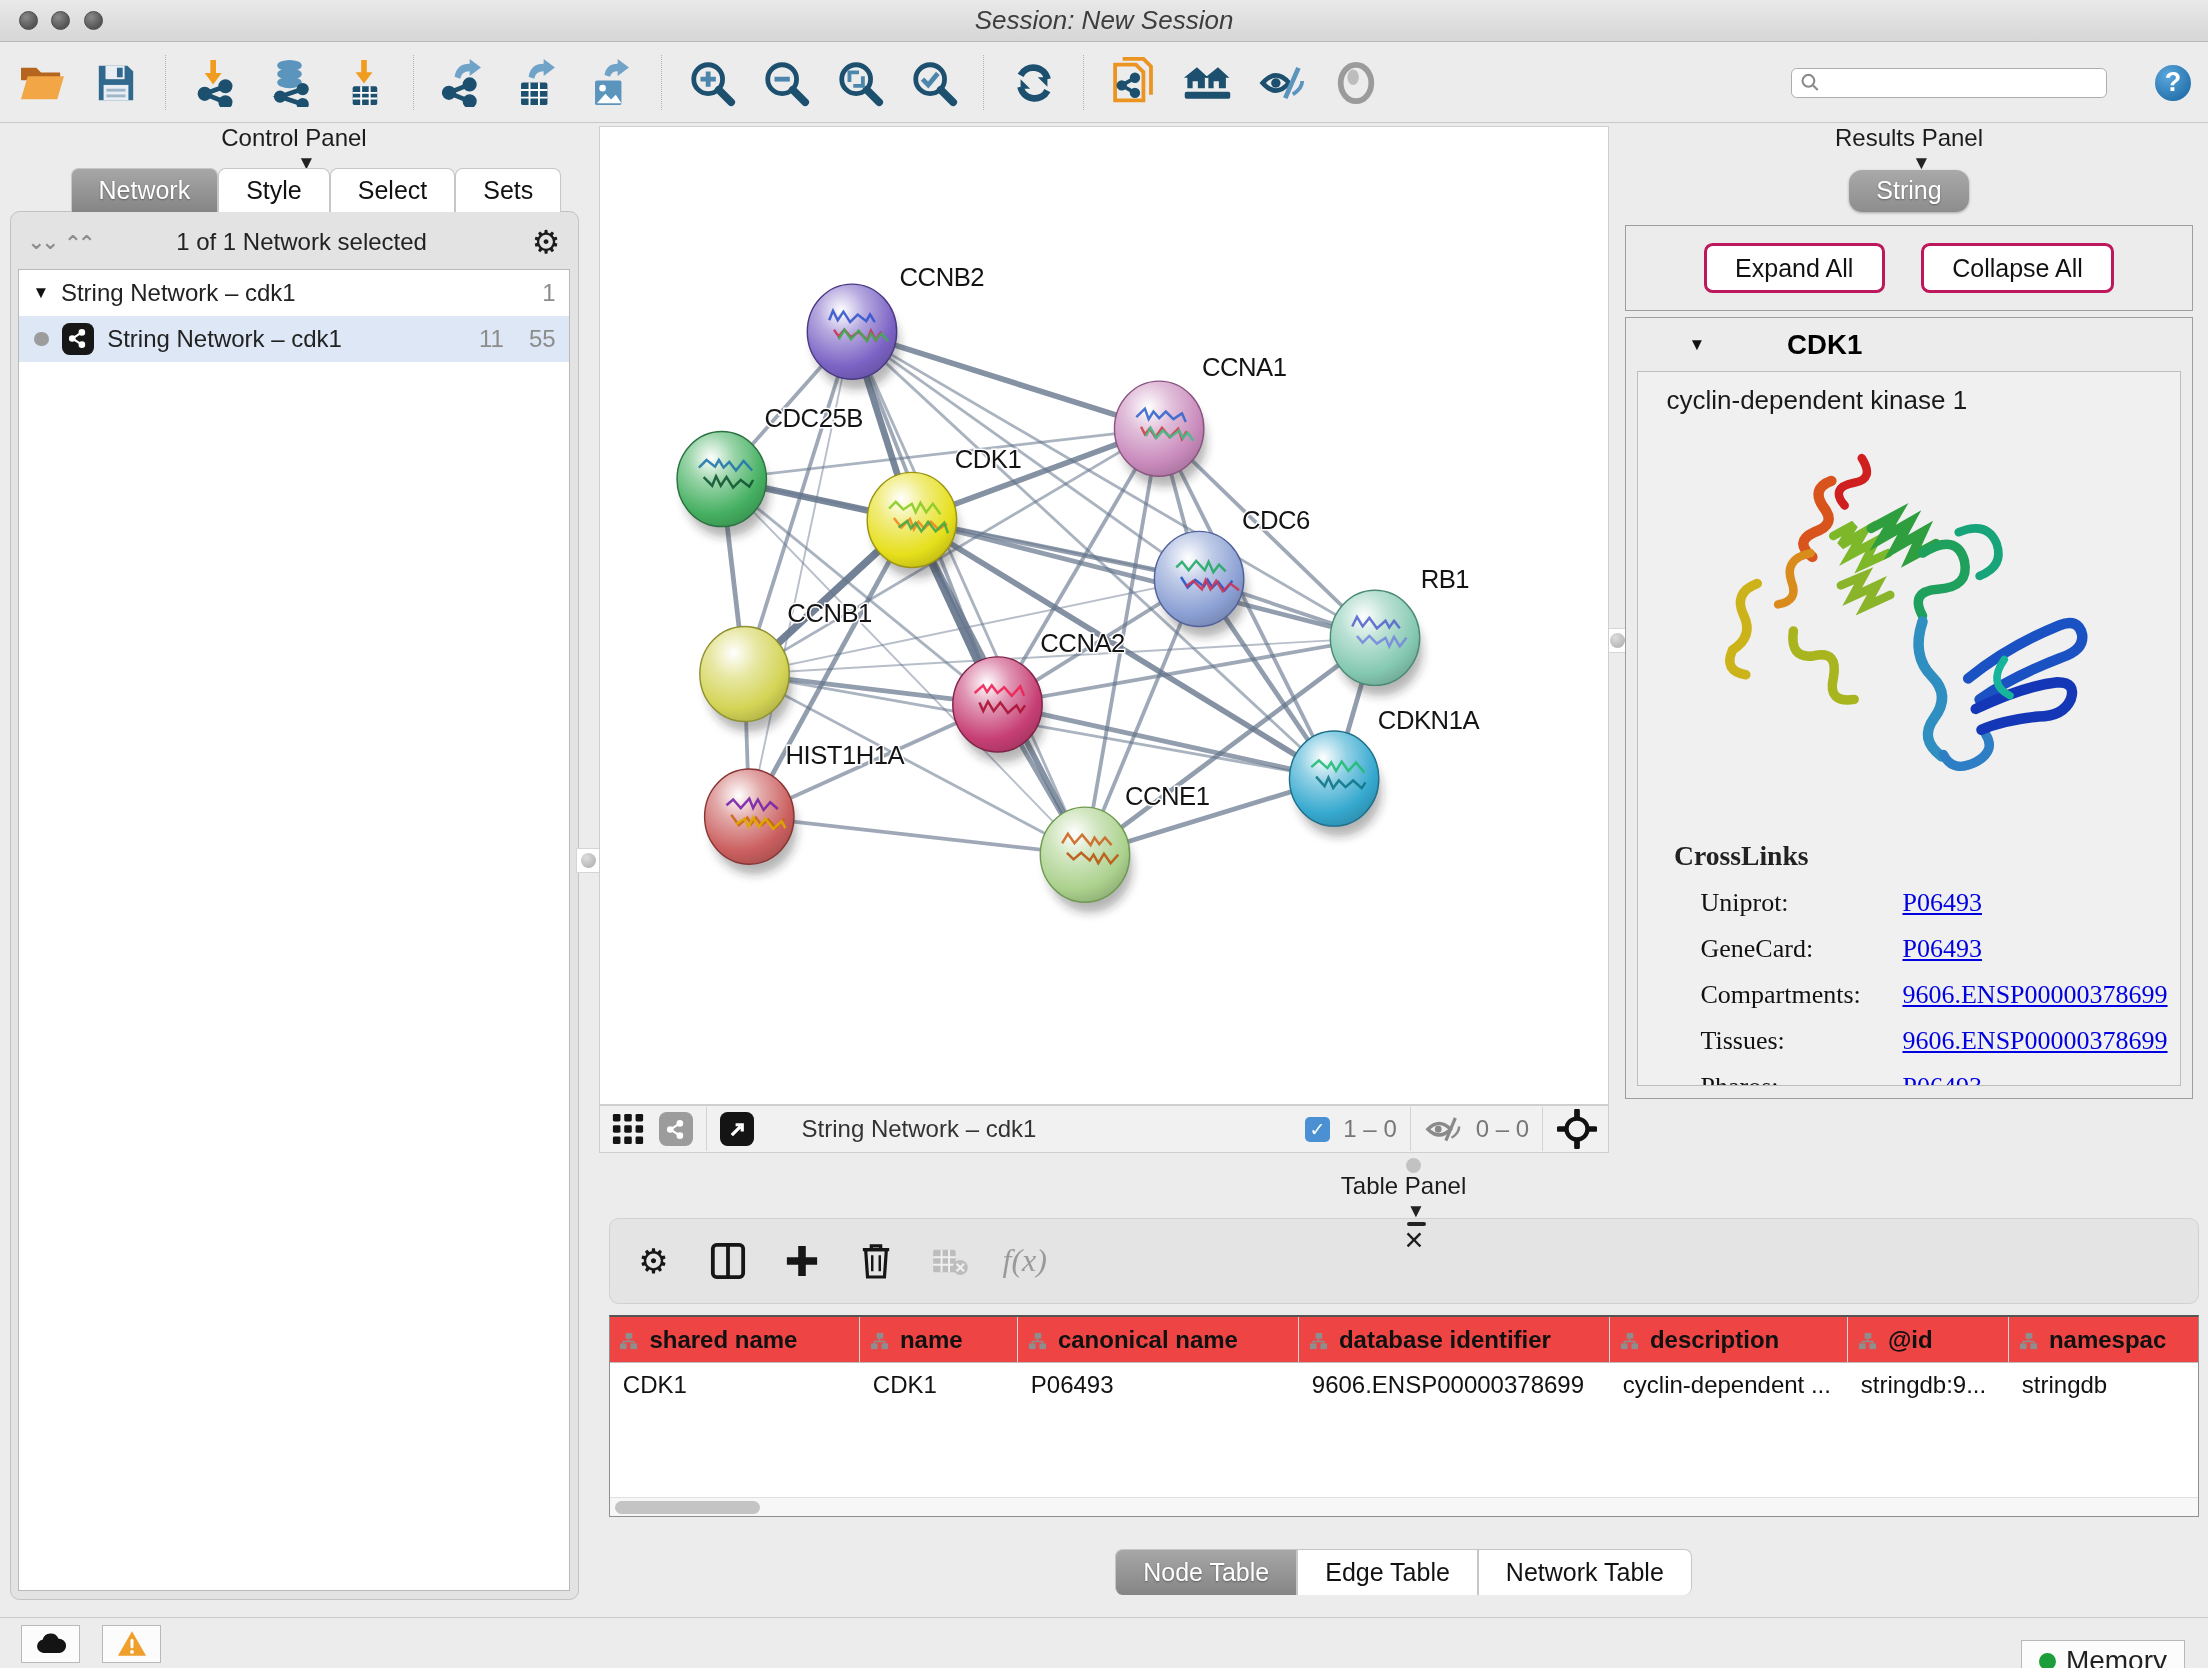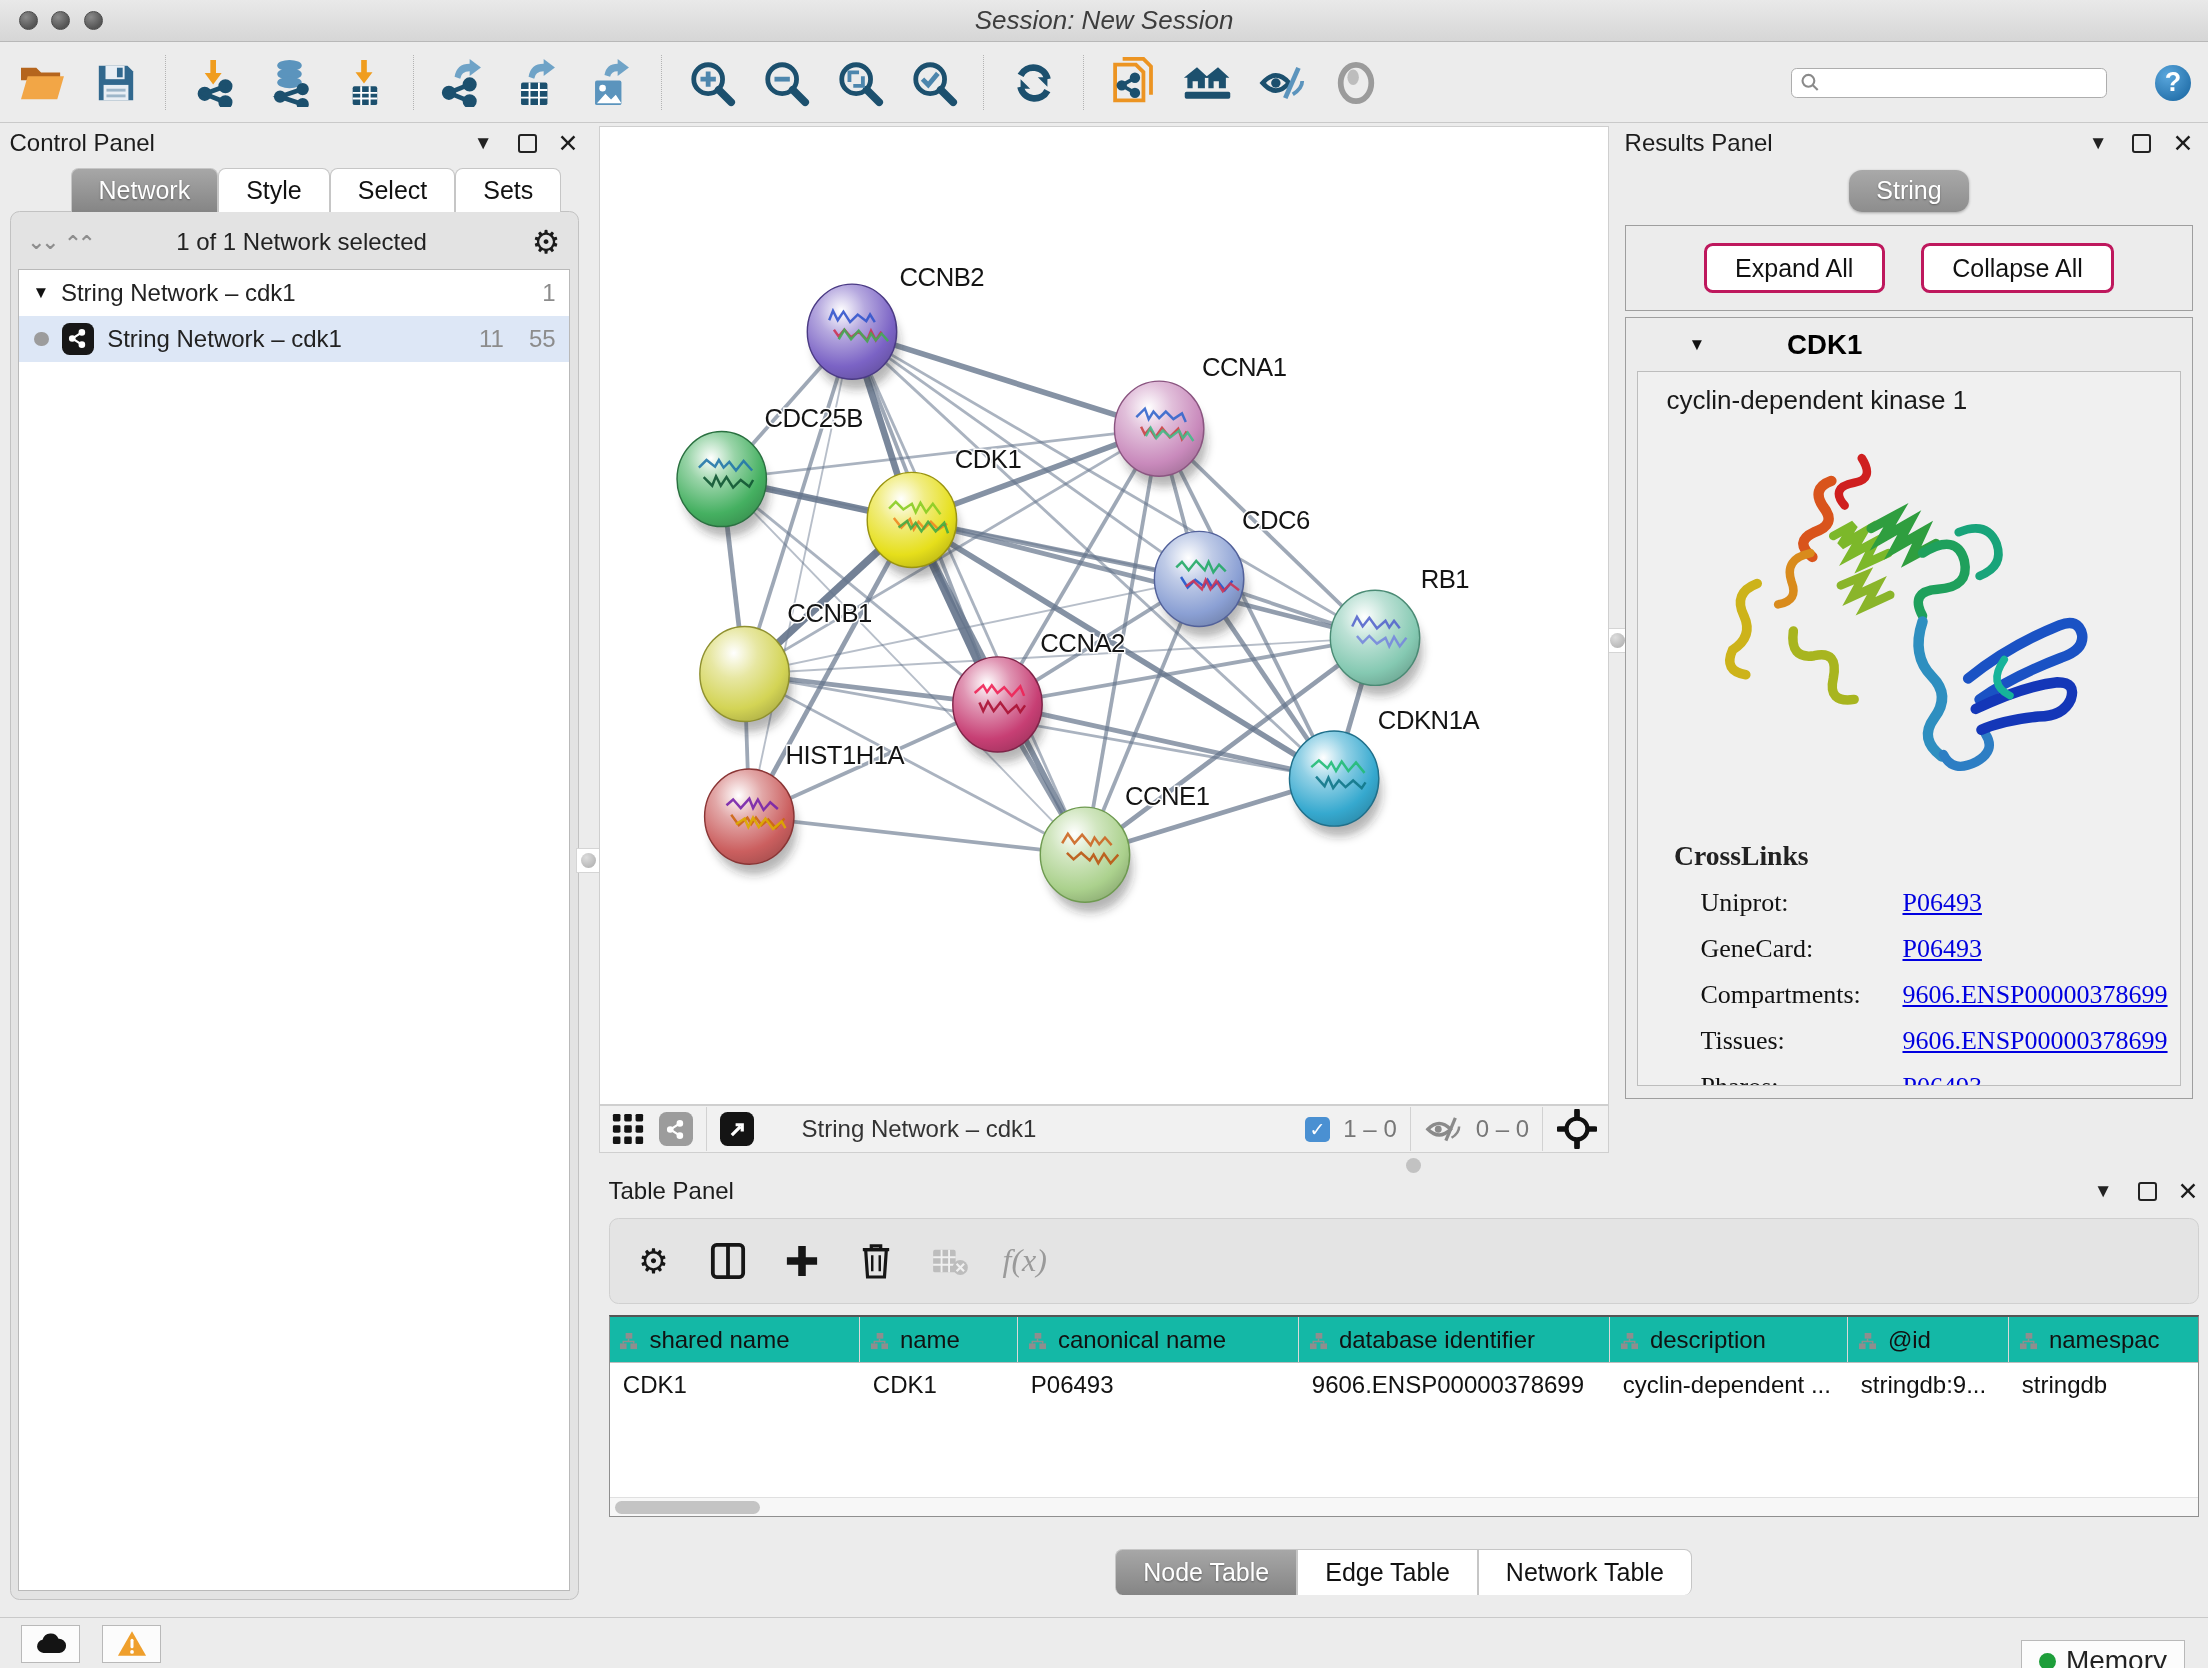--- a/index.html
+++ b/index.html
@@ -22,21 +22,21 @@
   .tb-btn { width:49px; height:49px; display:flex; align-items:center; justify-content:center; flex:0 0 auto; }
   .tb-sep { width:0; height:55px; border-left:1.9px dotted #b3b3b3; flex:0 0 auto; }
   .searchbox { margin-left:auto; width:316px; height:30px; background:#fff; border:1px solid #adadad;
     border-radius:5.7px; display:flex; align-items:center; padding:0 7.6px; }
   .searchbox input { border:none; outline:none; flex:1; font-size:21px; margin-left:7.6px; font-family:inherit; background:transparent; }
   .help-btn { width:36px; height:36px; border-radius:50%; margin-left:23px;
     background:radial-gradient(circle at 35% 30%, #5aa7dd, #2673ad 75%); color:#fff; font-size:27px; font-weight:bold;
     display:flex; align-items:center; justify-content:center; }
 
   
-  .panel-head { display:flex; align-items:center; font-size:24px; color:#1c1c1c; height:38px; }
+  .panel-head { display:flex; align-items:center; font-size:24px; color:#1c1c1c; height:38px;flex-direction:column; }
   .panel-head .spacer { flex:1; }
   .ph-ico { font-size:19px; color:#222; margin-left:25px; }
   .ph-float { width:19px; height:19px; border:2.9px solid #222; border-radius:2.9px; margin-left:25px; }
   .ph-close { font-size:25px; font-weight:bold; margin-left:21px; }
 
   
   .control-panel { position:absolute; left:9.5px; top:124px; width:569px; height:1469px; }
   .cp-tabs { display:flex; margin-left:61px; margin-top:5.7px; position:relative; z-index:2;text-align:right; }
   .tab { height:44px; padding:0 27px; font-size:25px; display:flex; align-items:center; justify-content:center;
     background:#fff; border:1px solid #c6c6c6; border-bottom:none; border-radius:7.6px 7.6px 0 0; color:#111; }
@@ -92,22 +92,22 @@
 
   
   .table-panel { position:absolute; left:599px; top:1172px; width:1609px; height:445px; padding:0 9.5px; }
   .tp-toolbox { background:#e4e4e4; border:1px solid #d0d0d0; border-radius:9.5px; margin-top:7.6px; height:86px;
     display:flex; align-items:center; padding-left:23px; gap:32px; }
   .tp-ico { width:42px; height:42px; display:flex; align-items:center; justify-content:center; font-size:34px; color:#161616; }
   .tp-ico.disabled { opacity:.45; }
   .fx { font-family:"Liberation Serif","DejaVu Serif",serif; font-style:italic; font-size:32px; color:#9a9a9a; }
   .tbl-wrap { margin-top:11.4px; border:1px solid #8f8f8f; border-top:2.9px solid #555; background:#fff; height:202px; overflow:hidden; position:relative; }
   table { border-collapse:collapse; width:100%; table-layout:fixed; }
-  th { background:#14b8a6; border-right:1px solid #d9d9d9; border-bottom:1.9px solid #bdbdbd; height:46px;
-    font-size:24px; font-weight:normal; color:#111; text-align:left; padding-left:9.5px; white-space:nowrap; overflow:hidden; }
+  th { background:#ef4444; border-right:1px solid #d9d9d9; border-bottom:1.9px solid #bdbdbd; height:46px;
+    font-size:24px; font-weight:bold; color:#111; text-align:left; padding-left:9.5px; white-space:nowrap; overflow:hidden; }
   th .hico { margin-right:11.4px; vertical-align:-2.9px; }
   td { height:44px; font-size:24px; padding-left:13.3px; white-space:nowrap; overflow:hidden; color:#111; }
   .hscroll { position:absolute; bottom:0; left:0; right:0; height:19px; background:#f7f7f7; border-top:1px solid #e0e0e0; }
   .hthumb { position:absolute; left:5.7px; top:2.9px; width:145px; height:13.3px; border-radius:6.7px; background:#c4c4c4; }
   .tp-tabs { display:flex; justify-content:center; margin-top:32px; }
   .tp-tabs .tab { border-radius:0; height:46px; }
   .tp-tabs .tab:first-child { border-radius:7.6px 0 0 7.6px; }
   .tp-tabs .tab:last-child { border-radius:0 7.6px 7.6px 0; }
 
   

